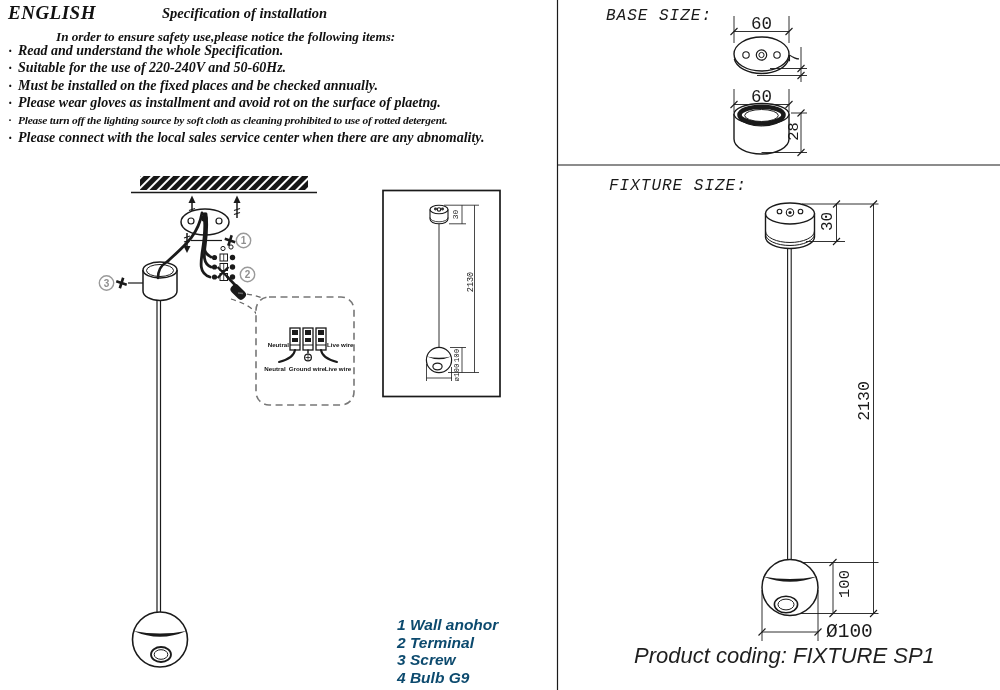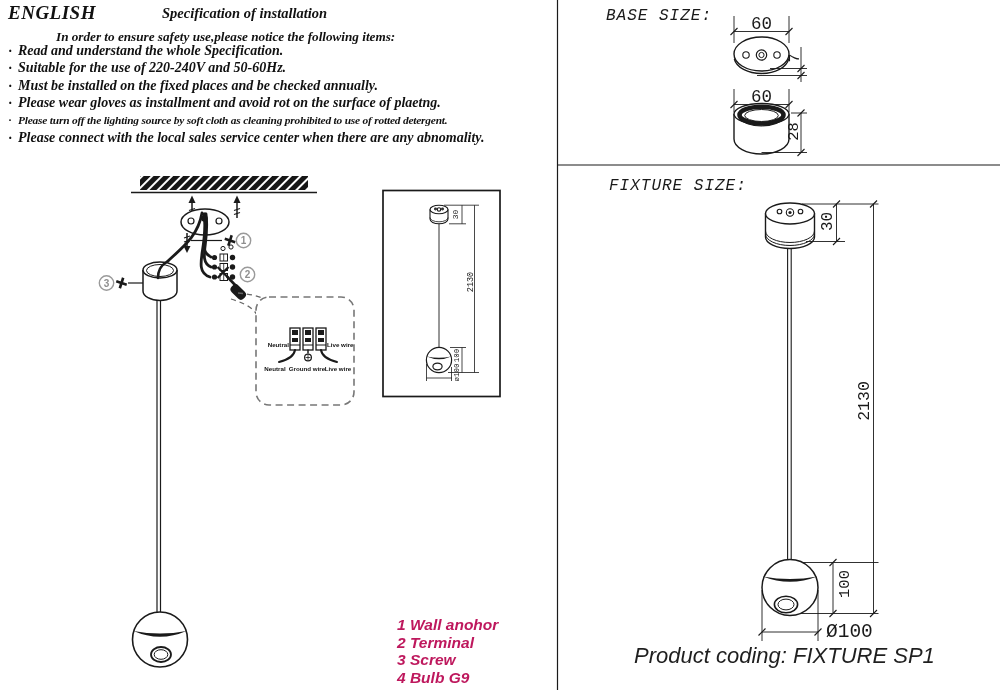--- a/index.html
+++ b/index.html
@@ -12,21 +12,21 @@
   .callout-num{font-family:"Liberation Sans",sans-serif;font-weight:bold;font-size:10px;fill:#8f8f8f;}
   .abs{position:absolute;font-style:italic;}
   .lang{left:8px;top:2px;font-weight:bold;font-size:19px;letter-spacing:.5px;}
   .spec-title{left:162px;top:5px;font-weight:bold;font-size:14.5px;}
   .intro{left:16px;top:29px;font-weight:bold;font-size:13.2px;margin-left:40px;}
   ul.notices{left:6px;top:42px;width:540px;margin:0;padding:0;list-style:none;font-weight:bold;}
   ul.notices li{position:relative;padding-left:12px;font-size:14px;line-height:17.4px;}
   ul.notices li::before{content:".";position:absolute;left:3px;top:-3px;font-weight:bold;}
   ul.notices li:nth-child(5){font-size:11.4px;letter-spacing:-.2px;}
   .legend{left:397px;top:616px;font-family:"Liberation Sans",sans-serif;font-weight:bold;
-          font-size:15.5px;line-height:17.6px;color:#be185d;}
+          font-size:15.5px;line-height:17.6px;color:#0c4a6e;}
   .cad-label{font-family:"Liberation Mono","DejaVu Sans Mono",monospace;font-size:16px;
              letter-spacing:1px;color:#1a1a1a;margin-left:42px;}
   .base-label{left:564px;top:7px;}
   .fixture-label{left:567px;top:177px;text-align:center;}
   .product{left:634px;top:643px;font-family:"Liberation Sans",sans-serif;font-size:22px;color:#1f1f1f;}
 </style>
 </head>
 <body>
 
 <div class="page">

